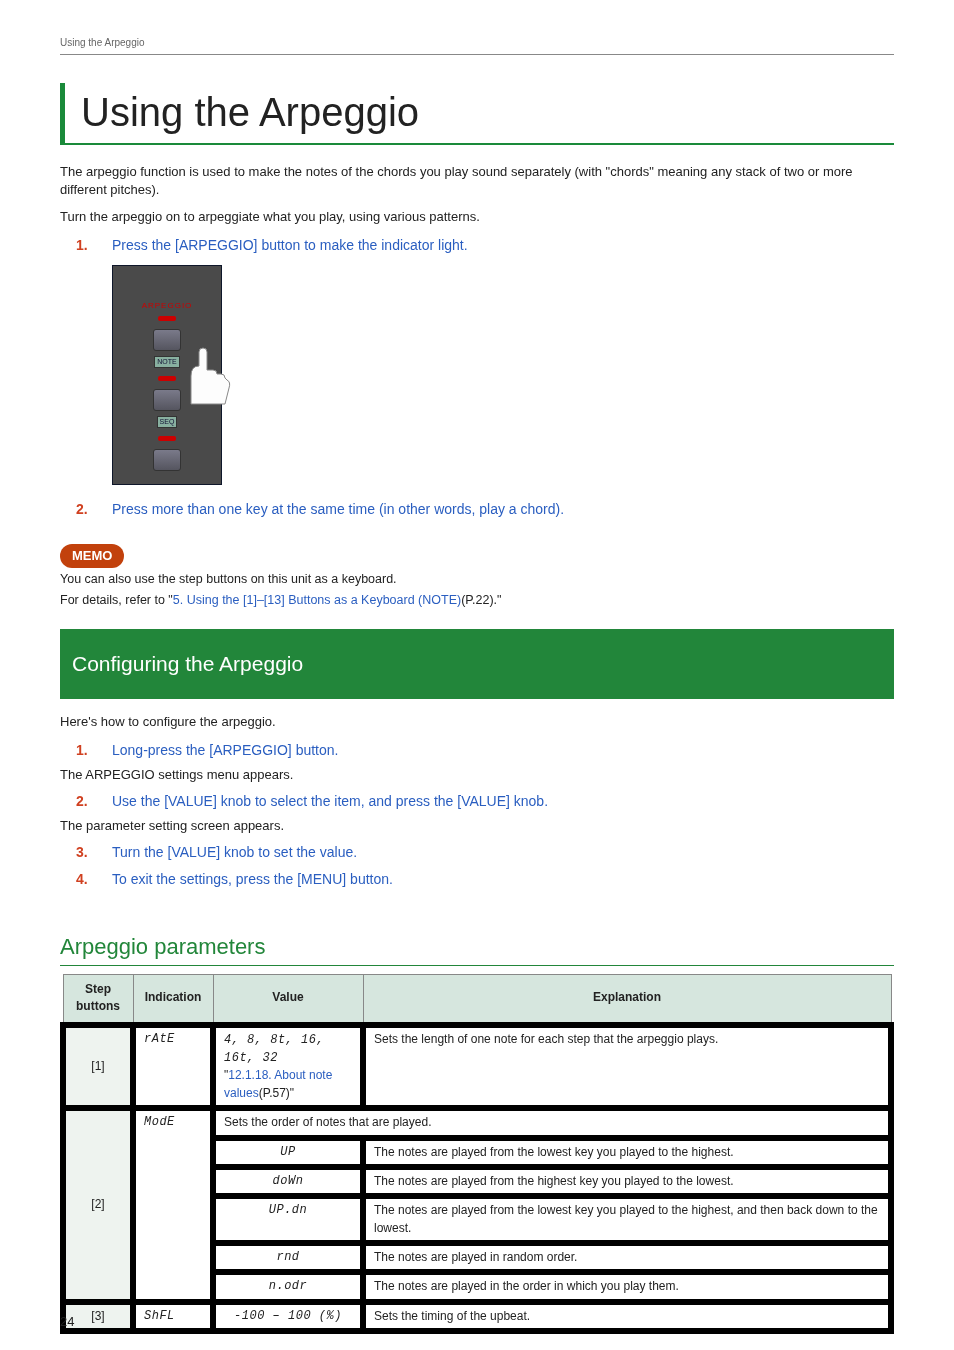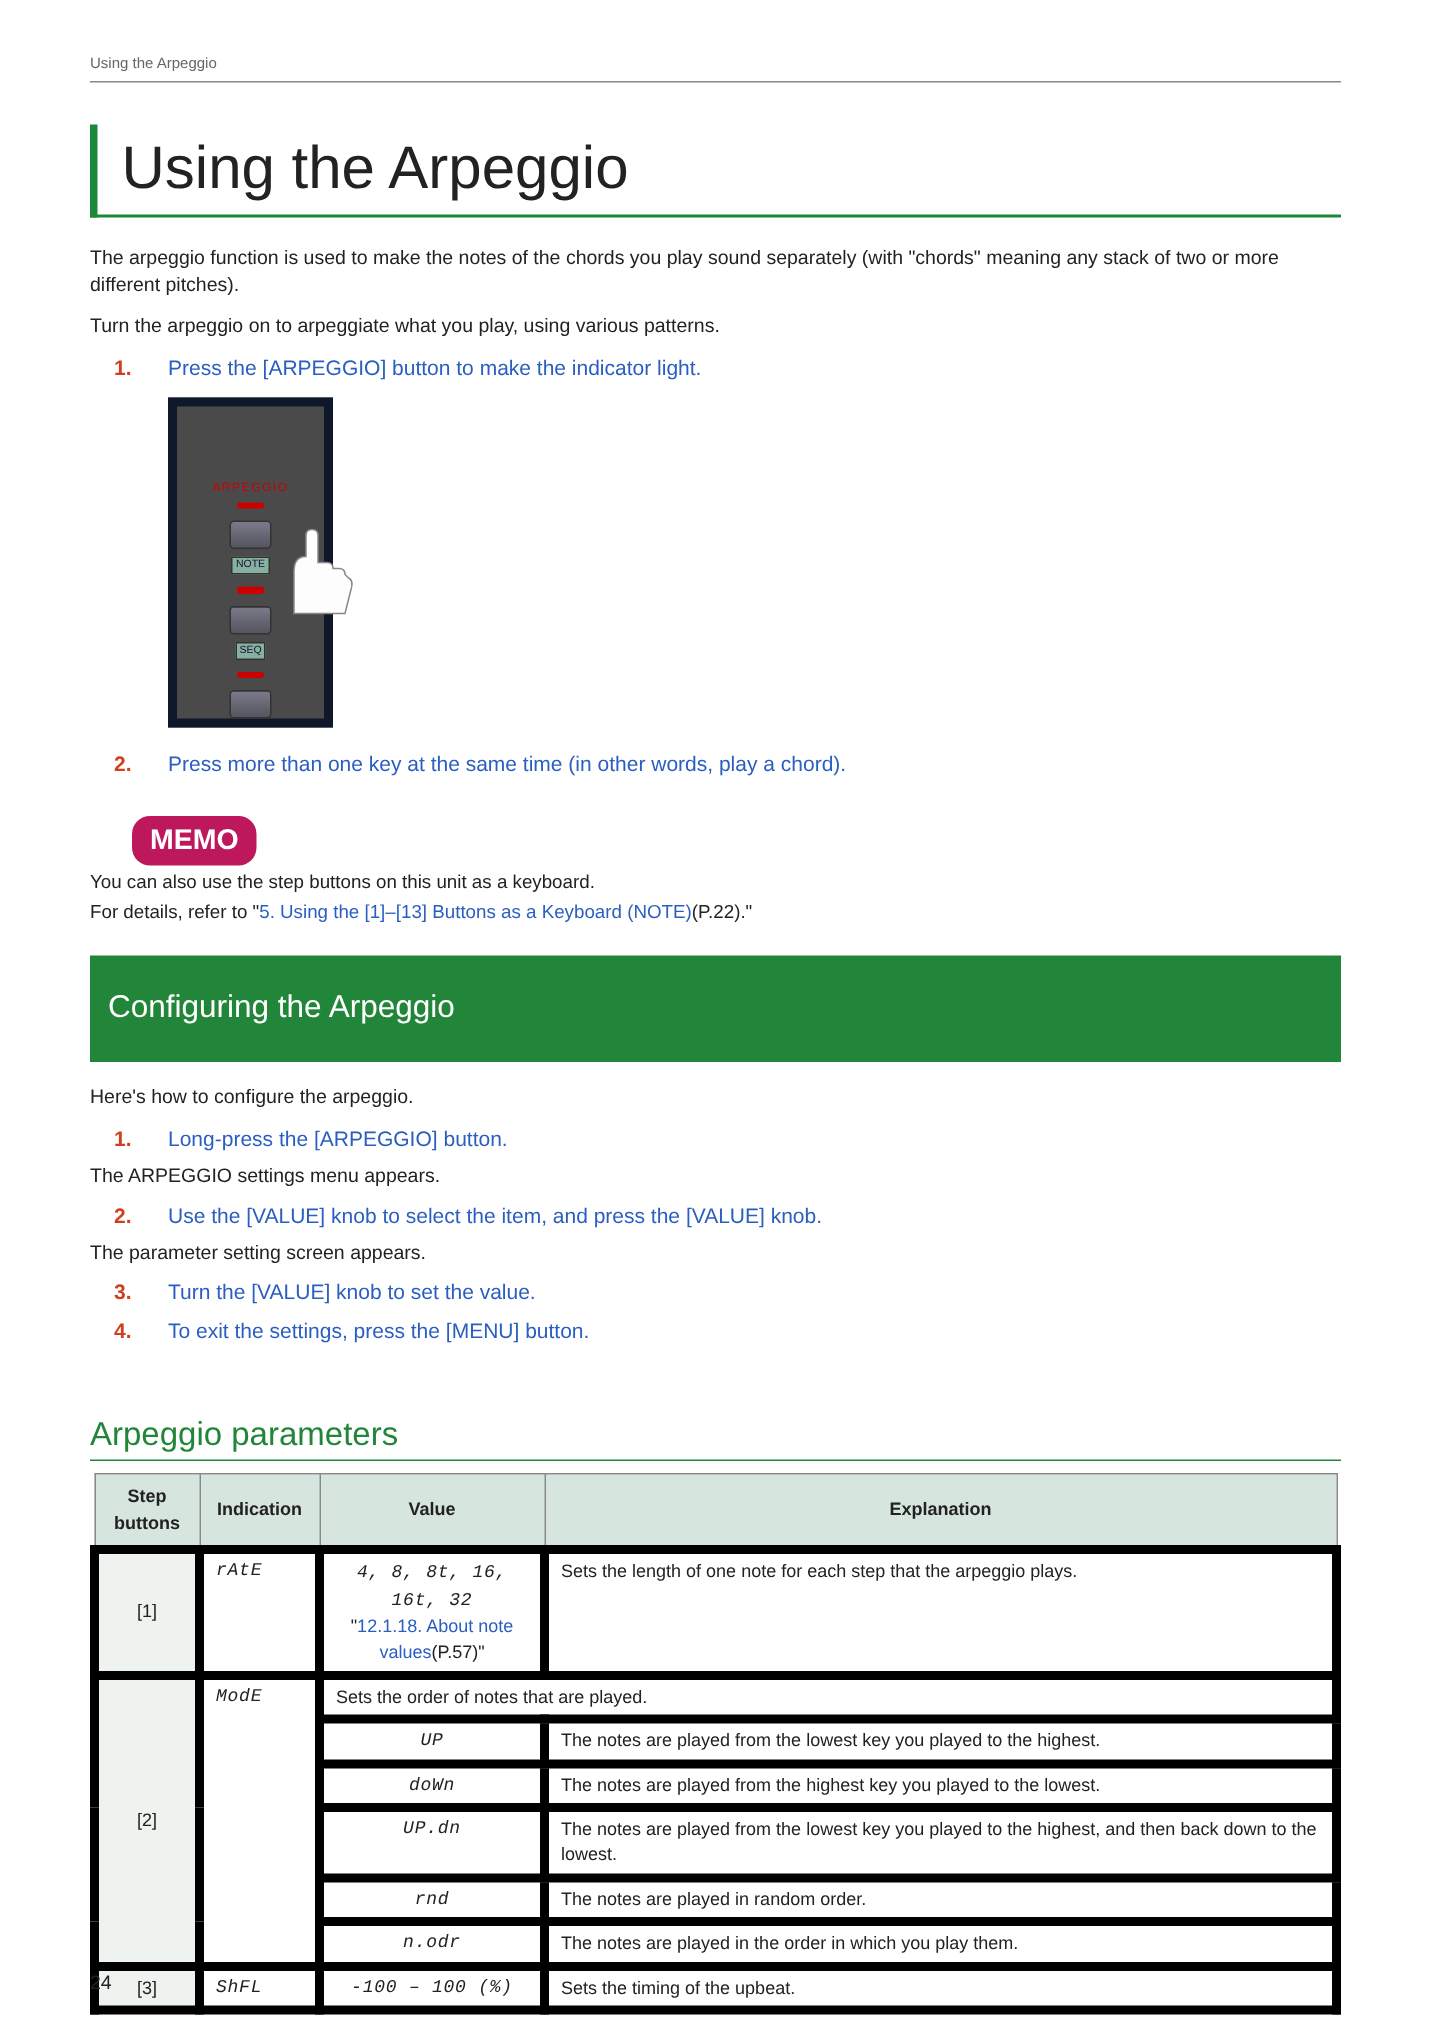--- a/index.html
+++ b/index.html
@@ -30,26 +30,26 @@
   p { margin: 4px 0 8px 0; font-size: 13px; }
   .ol-item { display: flex; margin: 6px 0 6px 16px; }
   .ol-num { color: #d04020; font-weight: 600; width: 36px; font-size: 14px; flex-shrink: 0; }
   .ol-text { color: #2a5ec0; font-size: 14px; }
   .ol-sub { font-size: 13px; color: #222; margin-top: 2px; margin-bottom: 6px; }
   .panel-img {
     width: 110px;
     height: 220px;
     background: #4a4a4a;
     margin: 10px 0 14px 52px;
-    border: 6px solid #0f172a;
+    border: 1px solid #0f172a;
     position: relative;
     display: flex;
     flex-direction: column;
     align-items: center;
-    padding-top: 48px;
+    padding-top: 34px;
     gap: 2px;
   }
   .arp-label { font-size: 8px; color: #c00; letter-spacing: 1px; }
   .led { width: 18px; height: 5px; background: #c00; border-radius: 2px; margin: 2px 0 6px 0; }
   .btn-sq {
     width: 28px; height: 22px;
     background: linear-gradient(#7a7a8a,#55555f);
     border: 1px solid #333;
     border-radius: 3px;
   }
@@ -62,28 +62,27 @@
     margin: 3px 0 4px 0;
   }
   .finger {
     position: absolute;
     left: 70px; top: 80px;
     width: 50px; height: 60px;
   }
   .finger svg { width: 100%; height: 100%; }
   .memo-badge {
     display: inline-block;
-    background: #be185d;
+    background: #c2410c;
     color: #fff;
     font-weight: 700;
-    font-size: 19px;
+    font-size: 13px;
     padding: 3px 12px;
     border-radius: 12px;
     margin-top: 18px;
-    margin-left: 28px;
   }
   .memo-text { font-size: 12.5px; margin: 2px 0 2px 0; }
   .link { color: #2a5ec0; }
   .section-bar {
     background: #22863a;
     color: #fff;
     font-size: 21px;
     font-weight: 400;
     padding: 20px 12px;
     margin: 20px 0 14px 0;
@@ -110,21 +109,21 @@
   }
   table.params td {
     border: 6px solid #000000;
     padding: 3px 8px;
     vertical-align: top;
   }
   .seg7 { font-style: italic; font-family: "Courier New", monospace; letter-spacing: 0.5px; }
   .step-col { background: #eef3ef; text-align: center; vertical-align: middle !important; width: 70px; }
   .ind-col { width: 80px; vertical-align: top; }
   .val-col { width: 150px; text-align: center; }
-  .val-col-l { width: 150px; text-align: center; }
+  .val-col-l { width: 150px; text-align: left; }
   .pagenum { position: absolute; bottom: 18px; left: 60px; font-size: 13px; }
 </style>
 </head>
 <body>
 
 
 
 <div class="running-head">Using the Arpeggio</div>
 
 <h1 class="page-title">Using the Arpeggio</h1>

